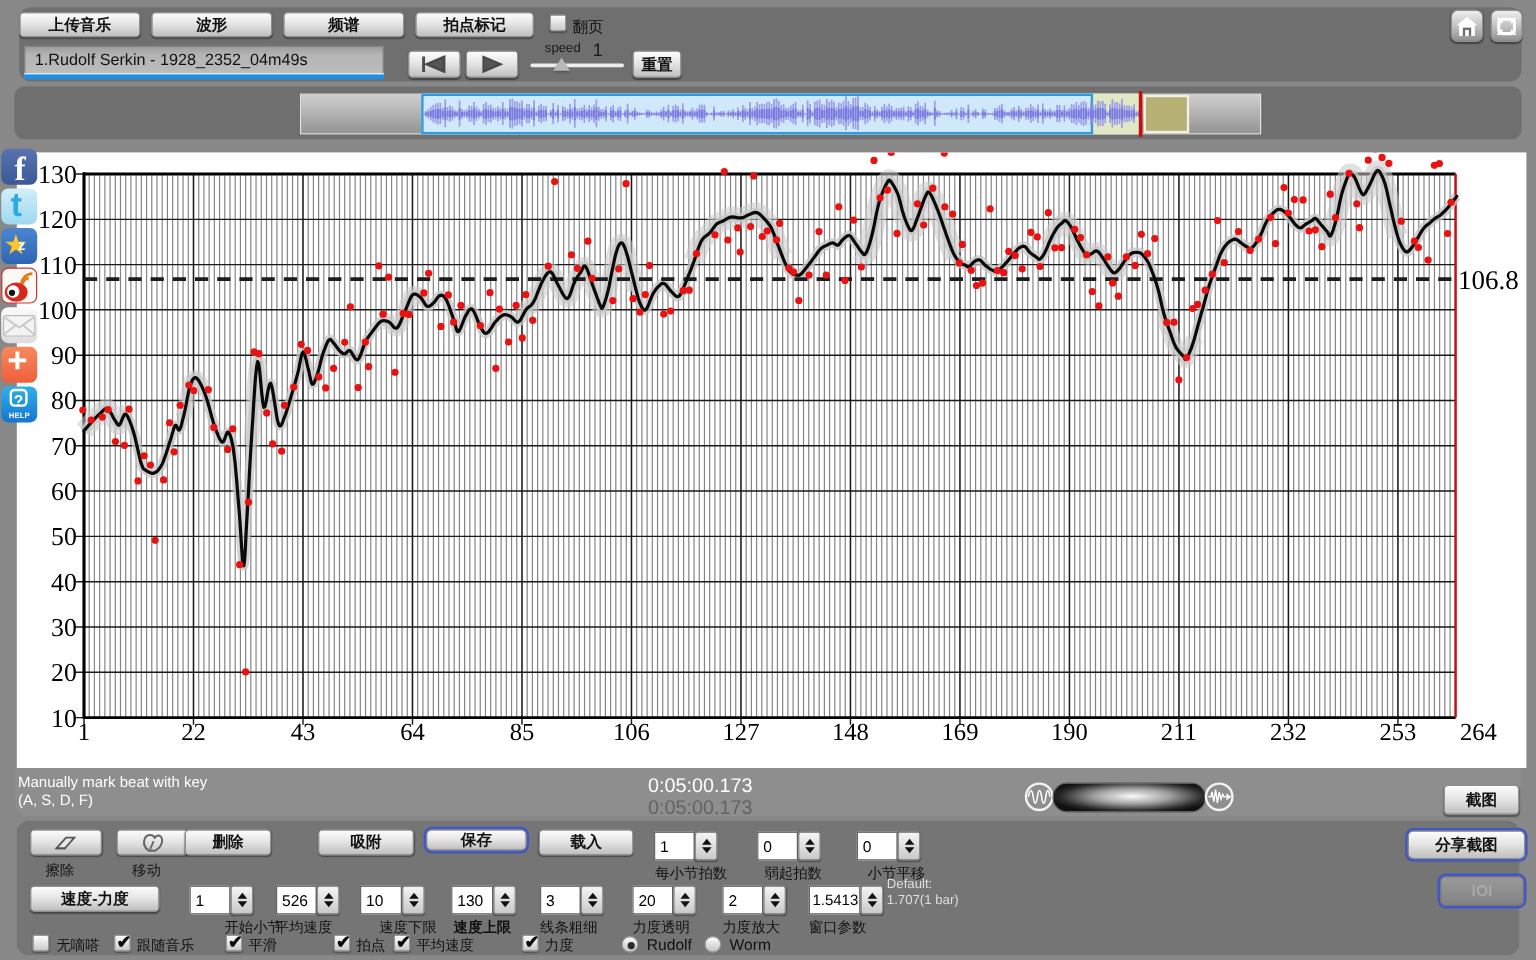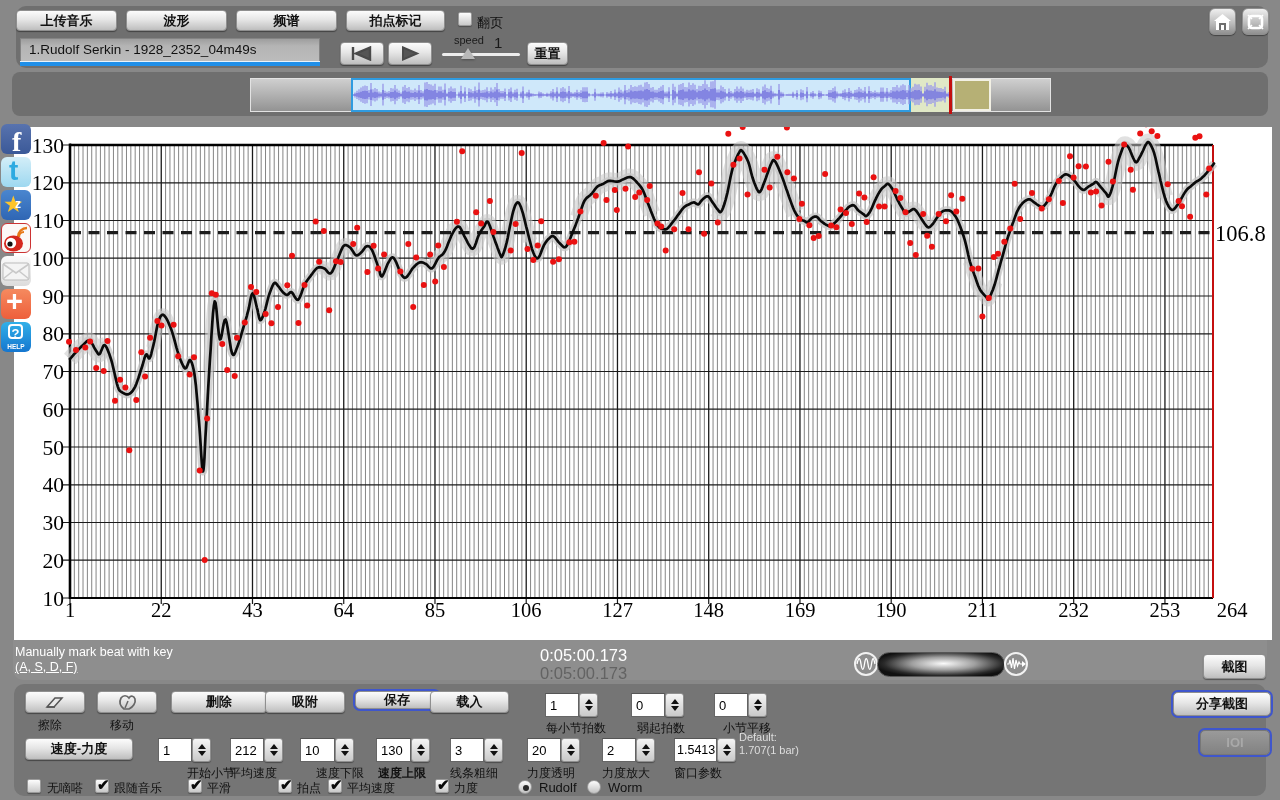--- a/index.html
+++ b/index.html
@@ -348,21 +348,21 @@
 <div class="sicon" style="top:289px; background:linear-gradient(180deg,#f58a5f,#ee5f3b);">
     <div style="position:absolute;left:5px;top:-4px;color:#fff;font-size:29px;font-weight:bold;">+</div>
   </div>
 <div class="sicon" style="top:322px; background:linear-gradient(180deg,#31b0e8,#1576cf);">
     <div style="position:absolute;left:7px;top:2px;width:15px;height:15px;border:2px solid #fff;border-radius:4px;color:#fff;font-size:13px;font-weight:bold;text-align:center;">?</div>
     <div style="position:absolute;left:0;top:21px;width:30px;text-align:center;color:#fff;font-size:6.5px;font-weight:bold;">HELP</div>
   </div>
 
 <div class="abs" style="left:13px; top:640px; width:1254px; height:40px; background:#8e8e8e; border-radius:0 0 10px 10px;"></div>
 <div class="lbl" style="left:15px; top:645px; color:#fff; font-size:12.5px;">Manually mark beat with key</div>
-<div class="lbl" style="left:15px; top:660px; color:#fff; font-size:12.5px;text-decoration:underline;">(A, S, D, F)</div>
+<div class="lbl" style="left:15px; top:660px; color:#fff; font-size:12.5px;">(A, S, D, F)</div>
 <div class="lbl" style="left:540px; top:646px; color:#fff; font-size:16.5px;">0:05:00.173</div>
 <div class="lbl" style="left:540px; top:664px; color:#636363; font-size:16.5px;">0:05:00.173</div>
 
 <svg class="abs" style="left:853px; top:651px;" width="26" height="26">
     <circle cx="13" cy="13" r="11" fill="none" stroke="#f2f2f2" stroke-width="2"></circle>
     <path d="M4 13c1.5-7 3-7 4 0s2.5 7 3.5 0 2.5-7 3.5 0 2.5 7 3.5 0 2-7 3.5 0" fill="none" stroke="#fff" stroke-width="1.3"></path>
   </svg>
 <div class="abs" style="left:877px; top:652px; width:128px; height:25px; border-radius:13px; background:radial-gradient(70px 14px at 52% 46%, #fbfbfb 0%, #a0a0a0 45%, #2a2a2a 85%, #111 100%); border:1px solid #555;"></div>
 <svg class="abs" style="left:1003px; top:651px;" width="26" height="26">
     <circle cx="13" cy="13" r="11" fill="none" stroke="#f2f2f2" stroke-width="2"></circle>
@@ -378,42 +378,42 @@
       <path d="M3 12l8-9 7 0-8 9z" fill="#e8e8e8" stroke="#555" stroke-width="1.5"></path>
       <path d="M3 12h8" stroke="#555" stroke-width="1.5"></path>
     </svg>
   </div>
 <div class="btn" style="left:97px; top:691px; width:60px; height:22px;">
     <svg width="22" height="17">
       <path d="M8 15C4 12 3 8 5 4c2-3 6-3 8 0 2-3 5-2 6 1 1 4-2 8-6 10z" fill="none" stroke="#666" stroke-width="1.7"></path>
       <path d="M9 14l3-7" stroke="#666" stroke-width="1.5"></path>
     </svg>
   </div>
-<div class="btn" style="left:171px; top:691px; width:96px; height:22px;">删除</div>
+<div class="btn" style="left:154px; top:691px; width:72px; height:22px;">删除</div>
 <div class="btn" style="left:265px; top:691px; width:80px; height:22px;">吸附</div>
 <div class="btn" style="left:355px; top:691px; width:84px; height:18px; box-shadow:0 0 0 2px #3f56cc, 0 1px 1px rgba(0,0,0,.4); border-radius:5px;">保存</div>
-<div class="btn" style="left:430px; top:691px; width:79px; height:22px;">载入</div>
+<div class="btn" style="left:449px; top:691px; width:79px; height:22px;">载入</div>
 <div class="lbl" style="left:38px; top:717px;">擦除</div>
 <div class="lbl" style="left:110px; top:717px;">移动</div>
 
 <div class="numbox" style="left:545px; top:693px; width:34px; height:24px;">1</div>
 <div class="spin" style="left:579px; top:693px; height:24px;"></div>
 <div class="lbl" style="left:546px; top:720px;">每小节拍数</div>
 <div class="numbox" style="left:631px; top:693px; width:34px; height:24px;">0</div>
 <div class="spin" style="left:665px; top:693px; height:24px;"></div>
 <div class="lbl" style="left:637px; top:720px;">弱起拍数</div>
 <div class="numbox" style="left:714px; top:693px; width:34px; height:24px;">0</div>
 <div class="spin" style="left:748px; top:693px; height:24px;"></div>
 <div class="lbl" style="left:723px; top:720px;">小节平移</div>
 
 <div class="btn" style="left:25px; top:738px; width:108px; height:22px;">速度-力度</div>
 <div class="numbox" style="left:158px; top:738px; width:34px; height:24px;">1</div>
 <div class="spin" style="left:192px; top:738px; height:24px;"></div>
 <div class="lbl" style="left:156px; top:765px;margin-left:31px;">开始小节</div>
-<div class="numbox" style="left:230px; top:738px; width:34px; height:24px;">212</div>
+<div class="numbox" style="left:230px; top:738px; width:34px; height:24px;">526</div>
 <div class="spin" style="left:264px; top:738px; height:24px;"></div>
 <div class="lbl" style="left:229px; top:765px;">平均速度</div>
 <div class="numbox" style="left:300px; top:738px; width:35px; height:24px;">10</div>
 <div class="spin" style="left:335px; top:738px; height:24px;"></div>
 <div class="lbl" style="left:316px; top:765px;">速度下限</div>
 <div class="numbox" style="left:376px; top:738px; width:35px; height:24px;">130</div>
 <div class="spin" style="left:411px; top:738px; height:24px;"></div>
 <div class="lbl" style="left:378px; top:765px;font-weight:bold;">速度上限</div>
 <div class="numbox" style="left:450px; top:738px; width:34px; height:24px;">3</div>
 <div class="spin" style="left:484px; top:738px; height:24px;"></div>

